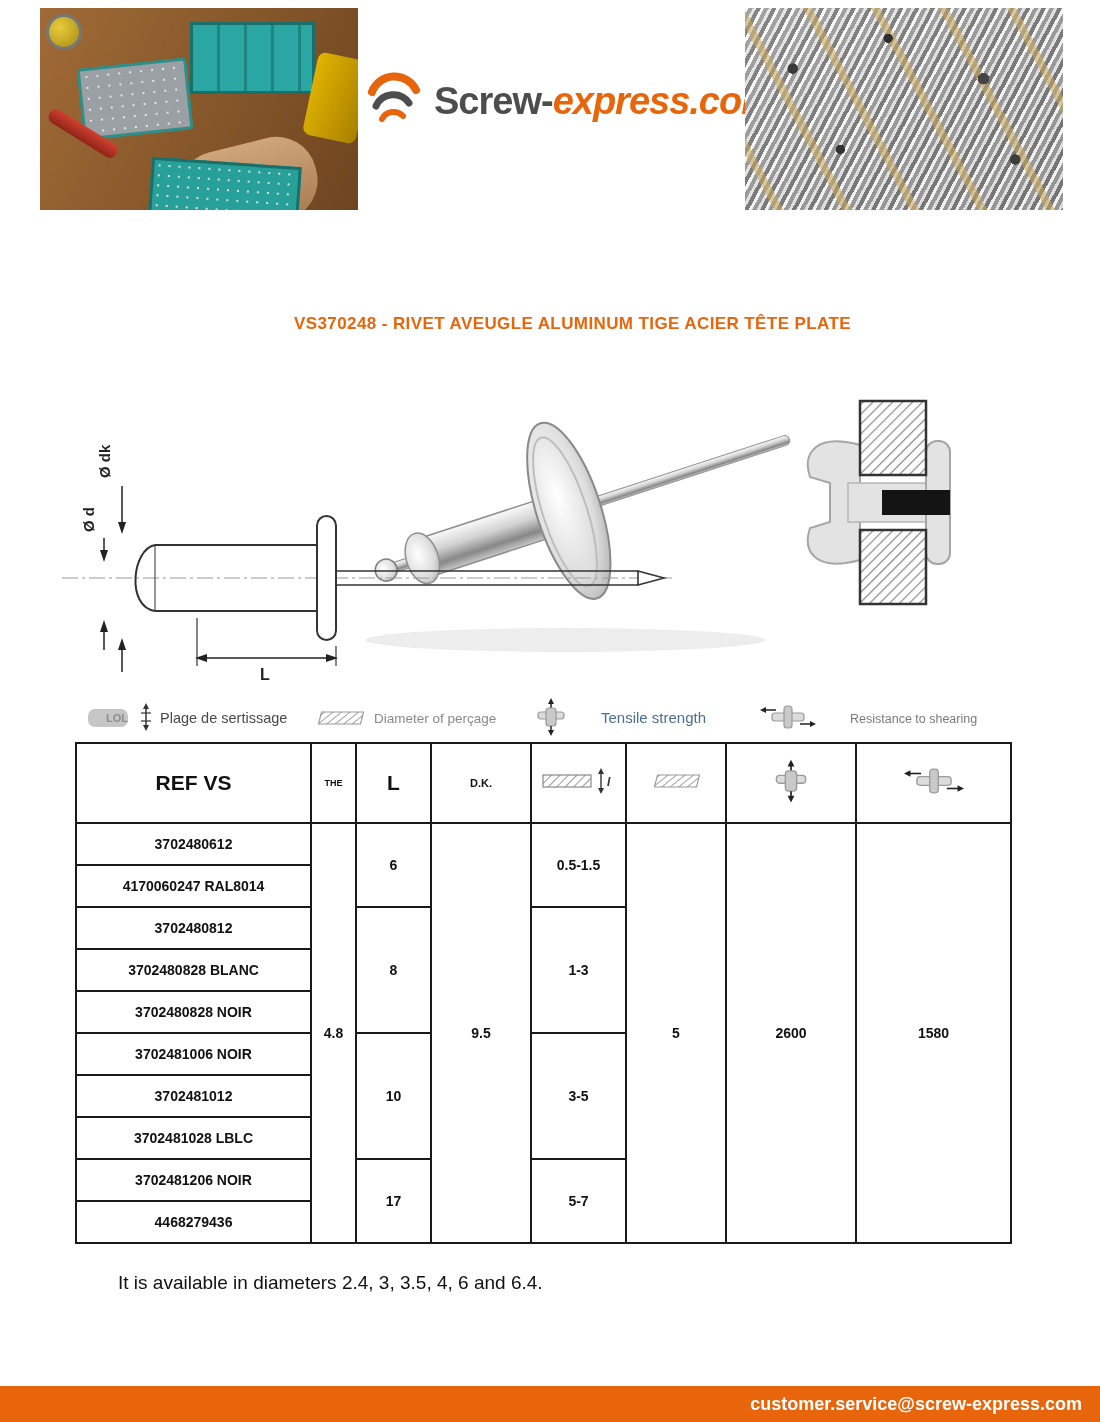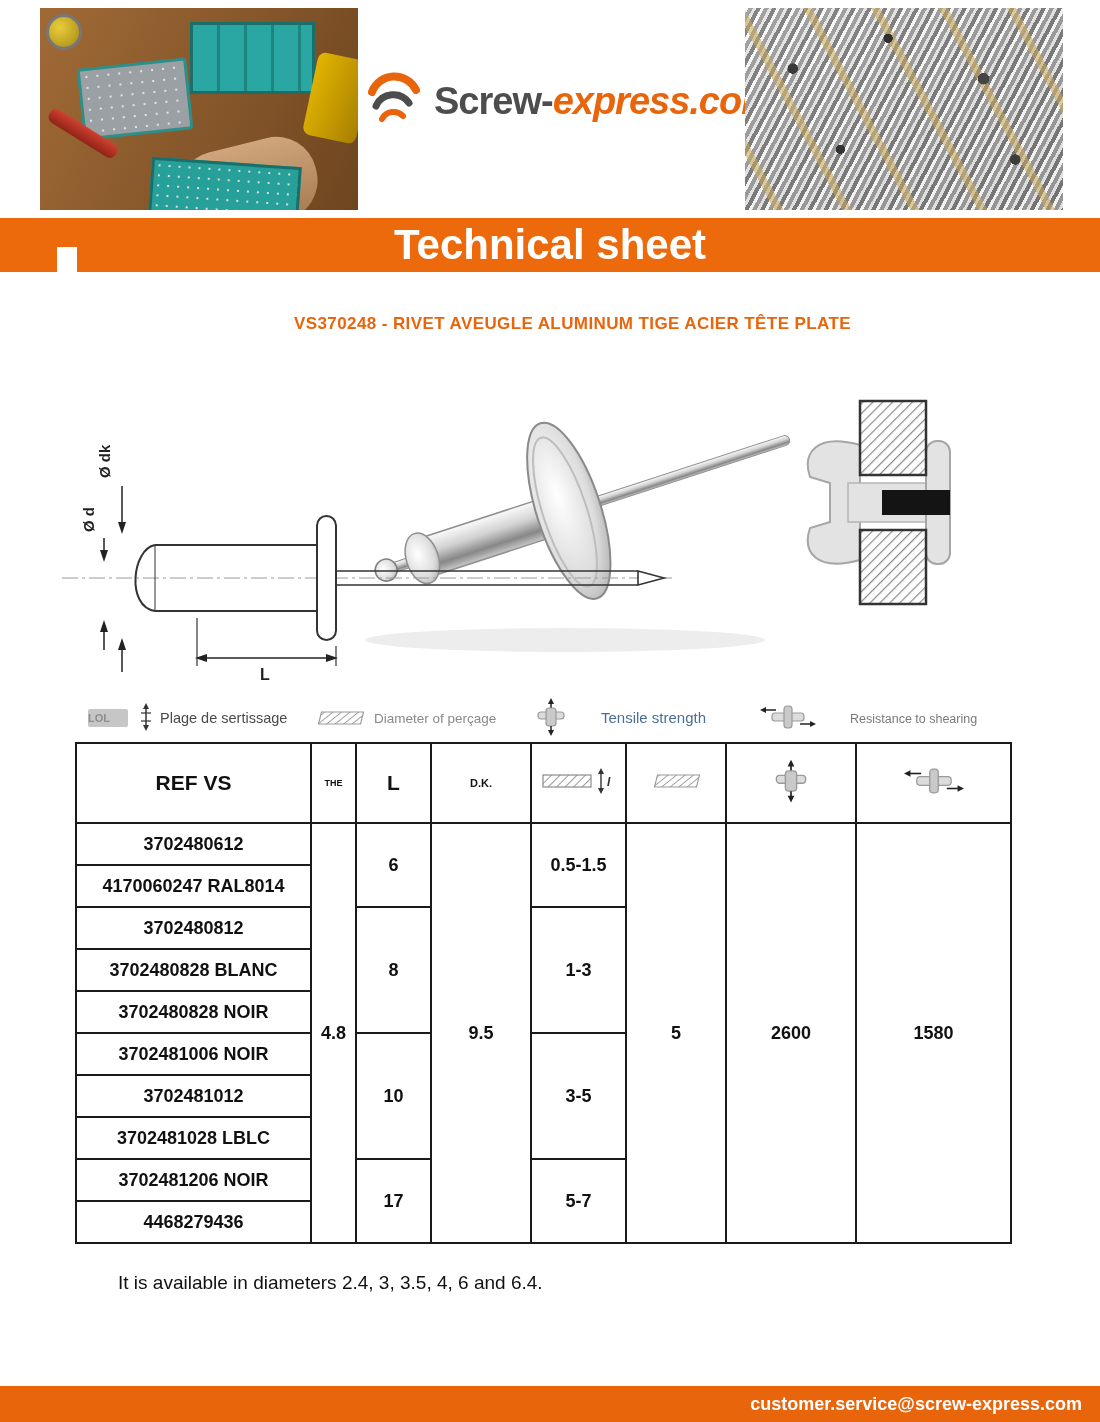--- a/index.html
+++ b/index.html
@@ -34,26 +34,26 @@
 
   
   .banner { position:absolute; left:0; top:218px; width:1100px; height:54px; background:#EC6A0C; display:flex; align-items:center; justify-content:center; }
   .banner-text { color:#fff; font-size:42px; font-weight:bold; letter-spacing:0px; }
   .banner-notch { position:absolute; left:57px; top:247px; width:20px; height:25px; background:#fff; }
 
   .sheet-title { position:absolute; left:0; top:314px; width:1100px; text-align:center; color:#E8650C; font-size:17px; font-weight:bold; letter-spacing:.4px;padding-left:45px; }
 
   
   .legend-label { position:absolute; white-space:nowrap; }
-  .lol-badge { position:absolute; left:88px; top:709px; width:40px; height:18px; background:#c6c6c6; color:#8e8e8e; font-size:11px; font-weight:bold; text-align:left; line-height:18px; border-radius:2px; }
+  .lol-badge { position:absolute; left:88px; top:709px; width:40px; height:18px; background:#c6c6c6; color:#8e8e8e; font-size:11px; font-weight:bold; text-align:right; line-height:18px; border-radius:7px; }
 
   
   table.spec { position:absolute; left:75px; top:742px; border-collapse:collapse; table-layout:fixed; width:935px; background:#fff; }
   .spec th, .spec td { border:2px solid #1a1a1a; text-align:center; vertical-align:middle; color:#111; padding:8px; }
-  .spec td { font-weight:bold; font-size:18px; }
+  .spec td { font-weight:bold; font-size:14px; }
   .spec tr { height:42px; }
   .spec tr.head-row { height:80px; }
   .h-ref { font-size:21px; font-weight:bold; }
   .h-the { font-size:9px; font-weight:bold; }
   .h-l { font-size:21px; font-weight:bold; }
   .h-dk { font-size:11px; font-weight:bold; }
 
   .note { position:absolute; left:118px; top:1272px; font-size:19px; color:#111; }
 
   .footer-bar { position:absolute; left:0; top:1386px; width:1100px; height:36px; background:#E8650C; display:flex; align-items:center; justify-content:flex-end; padding-right:18px;text-align:center; }
@@ -82,23 +82,20 @@
         <path d="M10 22 A24 24 0 0 1 54 20" fill="none" stroke="#E8650C" stroke-width="8" stroke-linecap="round"></path>
         <path d="M14 36 A19 19 0 0 1 47 33" fill="none" stroke="#4d4d4d" stroke-width="7" stroke-linecap="round"></path>
         <path d="M20 49 A13 13 0 0 1 41 46" fill="none" stroke="#E8650C" stroke-width="6" stroke-linecap="round"></path>
       </svg>
     </span>
     <span class="brand"><span class="b1">Screw-</span><span class="b2">express.com</span></span>
   </div>
 
   <div class="photo photo-right"></div>
 
-  <div class="banner">
-    <span class="banner-text">Technical sheet</span>
-  </div>
   <div class="banner-notch"></div>
 
   <div class="sheet-title">VS370248 - RIVET AVEUGLE ALUMINUM TIGE ACIER TÊTE PLATE</div>
 
   <div class="abs" style="left:330px;top:352px;width:470px;height:330px;">
     <svg width="470" height="330" viewBox="0 0 470 330">
       <defs>
         <linearGradient id="metalV" x1="0" y1="0" x2="0" y2="1">
           <stop offset="0" stop-color="#fafafa"></stop>
             <stop offset=".4" stop-color="#d2d2d2"></stop>

